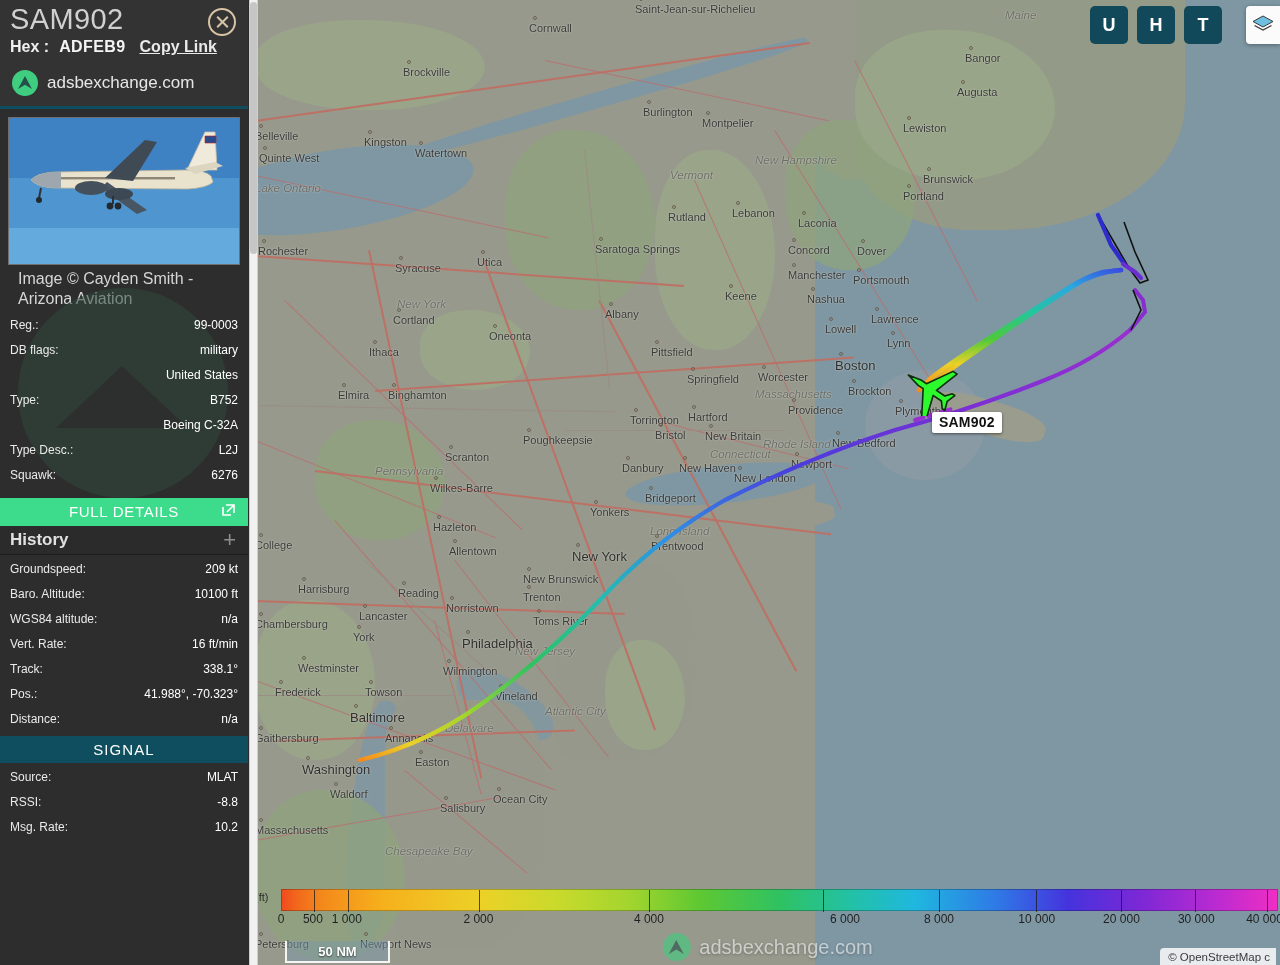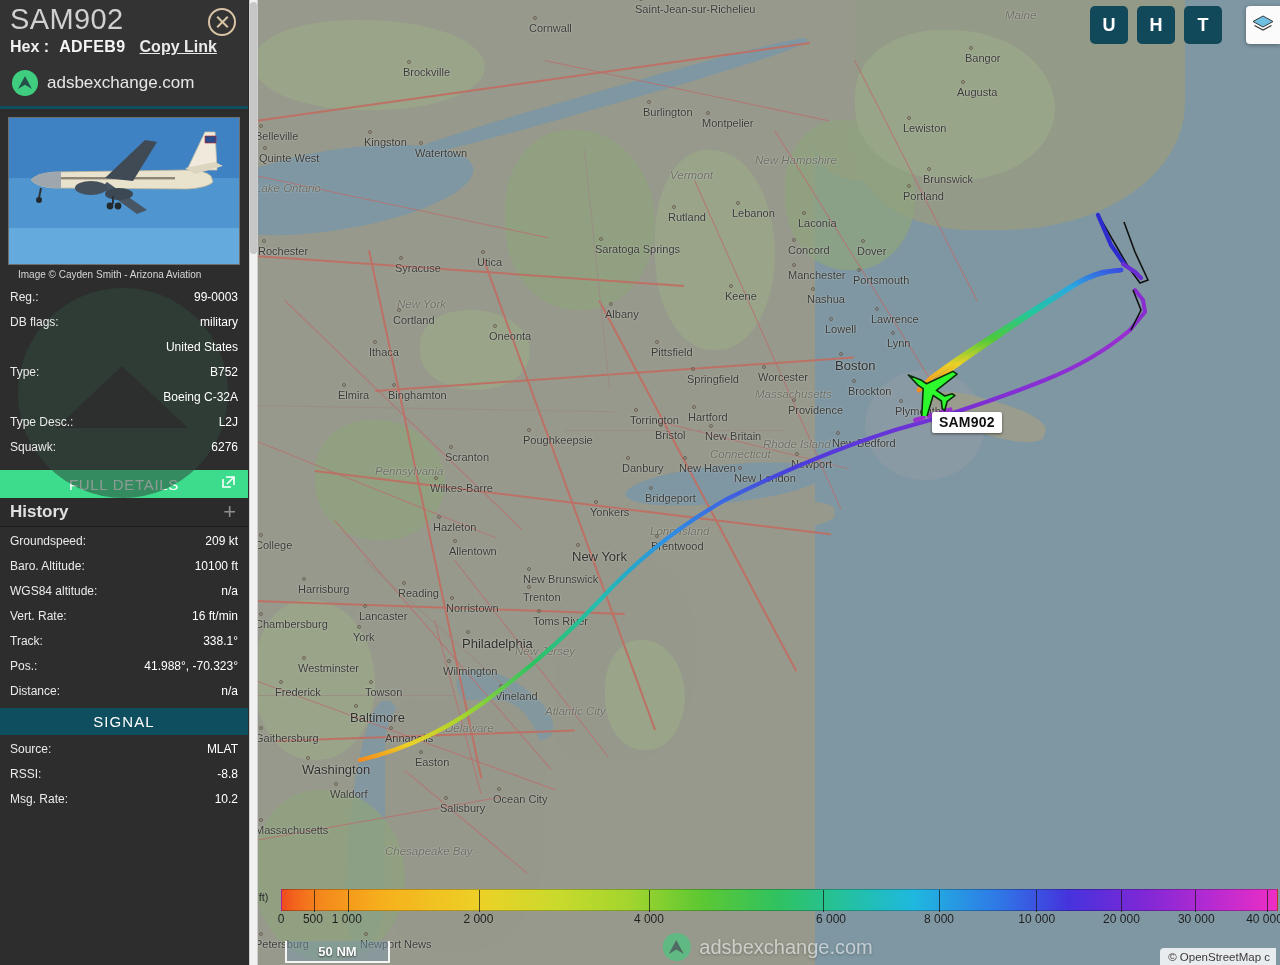--- a/index.html
+++ b/index.html
@@ -163,21 +163,21 @@
   .teal-divider { height:3px; background:#0e4e5e; }
 
   .photo-wrap {
     padding:8px 8px 0 8px; background:#2d2d2d; position:relative;
   }
   .photo {
     width:232px; height:148px; border:1px solid #6f6f6f; position:relative; overflow:hidden;
     background: linear-gradient(to bottom, #3f82c4 0%, #57a0d8 45%, #7dc0ea 100%);
   }
   .photo-credit {
-    font-size:10px; color:#d6d6d6; padding:4px 8px 2px 10px; line-height:1.25;
+    font-size:16px; color:#d6d6d6; padding:4px 8px 2px 10px; line-height:1.25;
   }
 
   .kv-block { padding:2px 10px 4px 10px; position:relative; z-index:2; }
   .kv {
     display:flex; justify-content:space-between; align-items:baseline;
     font-size:12px; line-height:25px; color:#f0f0f0; gap:8px;
   }
   .kv .k { color:#eaeaea; }
   .kv .v { color:#ffffff; text-align:right; }
   .kv.solo { justify-content:flex-end; }
@@ -566,21 +566,21 @@
             <div class="alt-tick" style="left: 91.8%;"></div>
             <div class="alt-tick" style="left: 99%;"></div>
           </div>
       </div>
       <div id="alt-tick-labels">
           <div class="alt-tick-label" style="left: 26px;">0</div>
           <div class="alt-tick-label" style="left: 57.904px;">500</div>
           <div class="alt-tick-label" style="left: 91.802px;">1 000</div>
           <div class="alt-tick-label" style="left: 223.406px;">2 000</div>
           <div class="alt-tick-label" style="left: 393.893px;">4 000</div>
-          <div class="alt-tick-label" style="left: 576px;">6 000</div>
+          <div class="alt-tick-label" style="left: 590px;">6 000</div>
           <div class="alt-tick-label" style="left: 684.02px;">8 000</div>
           <div class="alt-tick-label" style="left: 781.726px;">10 000</div>
           <div class="alt-tick-label" style="left: 866.471px;">20 000</div>
           <div class="alt-tick-label" style="left: 941.246px;">30 000</div>
           <div class="alt-tick-label" style="left: 1013.03px;">40 000+</div>
         </div>
     </div>
 
     <div class="scalebar">
       <span>50 NM</span>

